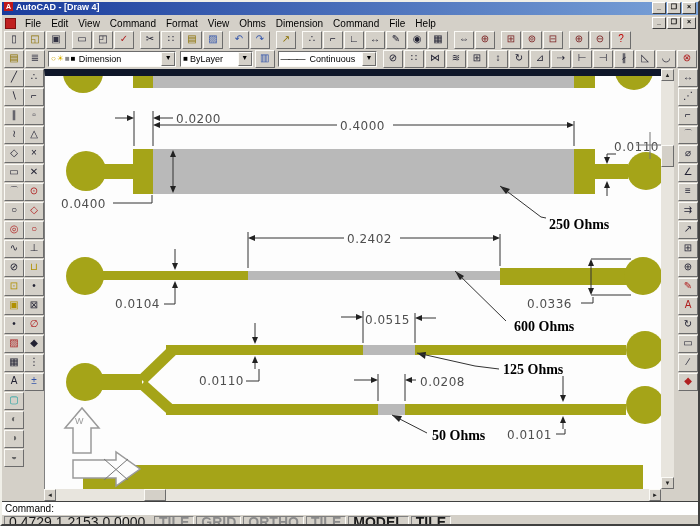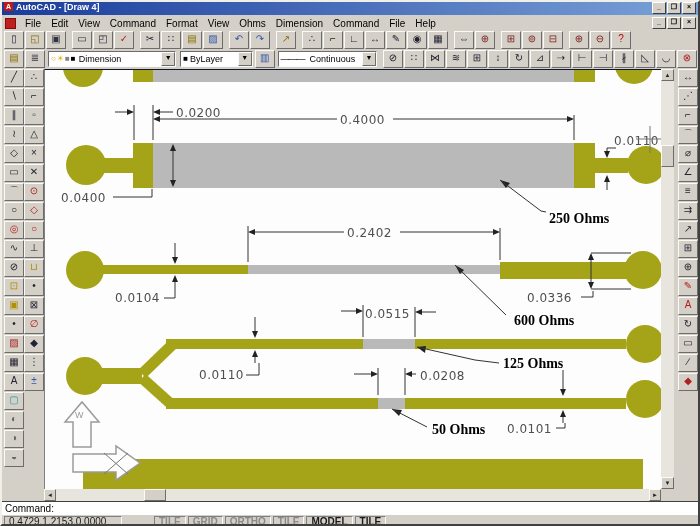--- a/index.html
+++ b/index.html
@@ -34,36 +34,36 @@
   .combo{height:14px;background:#fff;border:1px solid;border-color:#6c6c6c #fbfaf6 #fbfaf6 #6c6c6c;
     display:flex;align-items:center;font-size:9px;padding-left:2px;margin:0 2px;color:#000;overflow:hidden;}
   .combo .icons{display:flex;align-items:center;}
   .combo .icons span{font-size:8px;margin-right:1px;line-height:12px;}
   .combo .lbl{flex:1;white-space:nowrap;padding-left:2px;}
   .dropbtn{width:12px;height:12px;flex:none;background:#d4d0c8;border:1px solid;
     border-color:#fbfaf6 #6c6c6c #6c6c6c #fbfaf6;font-size:7px;line-height:10px;text-align:center;margin-left:1px;}
   .lt-sample{letter-spacing:-1px;font-size:9px;color:#000;margin-right:3px;}
   
   #canvas{position:absolute;left:42px;top:67px;width:617px;height:420px;background:#fdfdfd;
-    border-top:1px solid #0f172a;border-left:1px solid #808080;box-sizing:border-box;}
+    border-top:7px solid #0f172a;border-left:1px solid #808080;box-sizing:border-box;}
   #left-strip{position:absolute;left:0;top:67px;width:42px;height:432px;background:#d4d0c8;}
   #right-strip{position:absolute;left:672px;top:67px;width:28px;height:432px;background:#d4d0c8;}
   
   .sb-btn{position:absolute;background:#d4d0c8;border:1px solid;border-color:#fbfaf6 #6c6c6c #6c6c6c #fbfaf6;
     font-size:6px;text-align:center;color:#222;box-sizing:border-box;}
   #vscroll{position:absolute;left:659px;top:67px;width:13px;height:420px;background:#e8e5de;}
   #hscroll{position:absolute;left:42px;top:487px;width:617px;height:12px;background:#e8e5de;}
   .thumb{position:absolute;background:#d4d0c8;border:1px solid;border-color:#fbfaf6 #6c6c6c #6c6c6c #fbfaf6;box-sizing:border-box;}
   
   #cmdline{position:absolute;left:0;top:499px;width:700px;height:14px;background:#fff;
     border-top:1px solid #404040;font-size:10px;color:#000;padding:1px 3px;box-sizing:border-box;}
   #statusbar{position:absolute;left:0;top:513px;width:700px;height:13px;background:#d4d0c8;
     display:flex;align-items:center;padding:0 2px;gap:2px;}
   .panel{height:11px;border:1px solid;border-color:#808080 #fbfaf6 #fbfaf6 #808080;
-    font-size:10px;line-height:10px;padding:0 4px;color:#1a1a1a;box-sizing:border-box;white-space:nowrap;}
+    font-size:14px;line-height:10px;padding:0 4px;color:#1a1a1a;box-sizing:border-box;white-space:nowrap;}
   .panel.coords{width:118px;}
   .panel.toggle{font-weight:bold;}
   .panel.off{color:#8a8a8a;}
   
   svg text.dim{font-family:"DejaVu Sans",sans-serif;font-size:12px;fill:#4f4f4f;letter-spacing:0.5px;}
   svg text.ohm{font-family:"Liberation Serif",serif;font-size:14px;font-weight:bold;fill:#000;}
   svg .olive{fill:var(--trace,#a5a418);}
   svg .strip{fill:var(--strip,#b9b9b9);}
   svg .oliveln{stroke:var(--trace,#a5a418);stroke-width:11;}
   svg .dl{stroke:#333;stroke-width:1;fill:none;}

